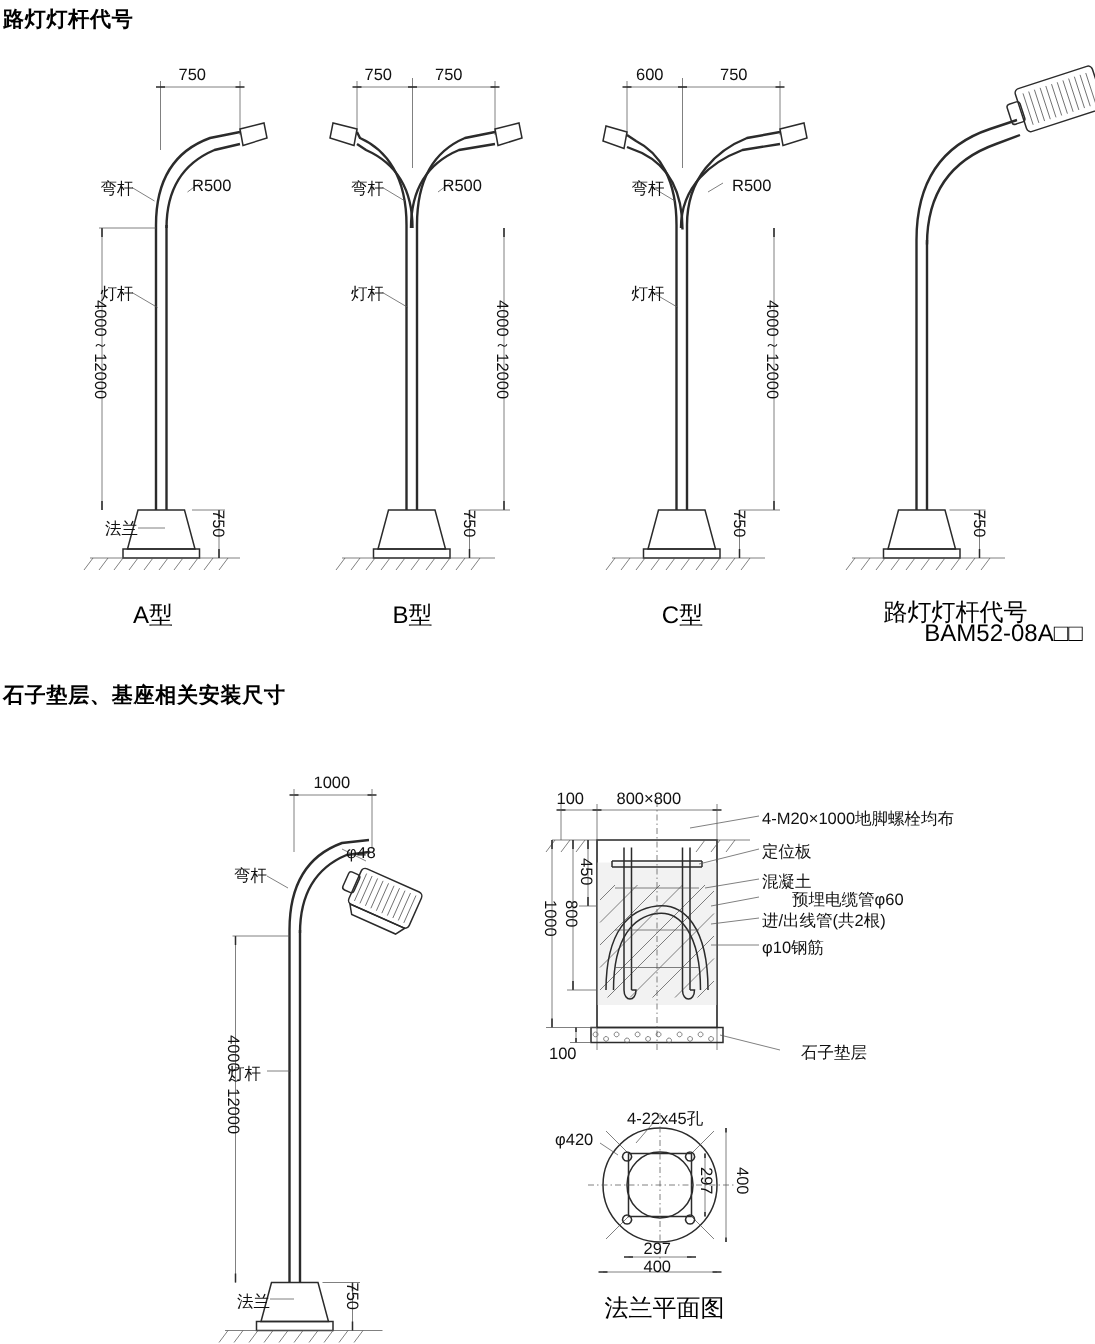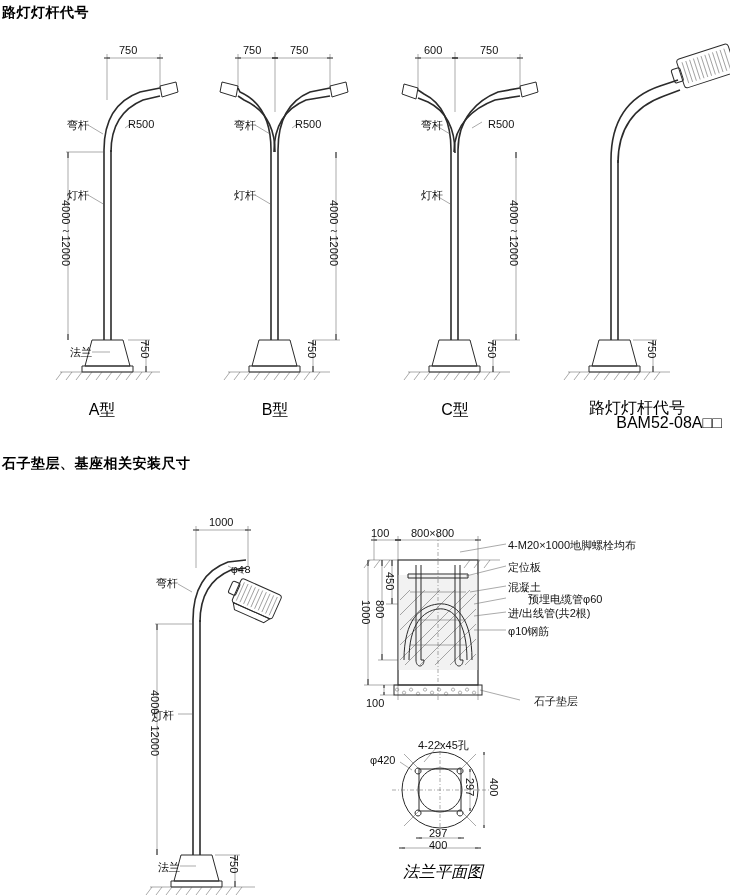--- a/index.html
+++ b/index.html
@@ -312,13 +312,13 @@
 <div class="lbl" style="left:508px;top:606px;">进/出线管(共2根)</div>
 <div class="lbl" style="left:508px;top:624px;">φ10钢筋</div>
 <div class="lbl" style="left:534px;top:694px;">石子垫层</div>
 
 <div class="lbl" style="left:418px;top:738px;text-align:center;">4-22x45孔</div>
 <div class="lbl" style="left:370px;top:754px;">φ420</div>
 <div class="lbl vert" style="left:464px;top:778px;">297</div>
 <div class="lbl vert" style="left:488px;top:778px;">400</div>
 <div class="lbl" style="left:429px;top:827px;">297</div>
 <div class="lbl" style="left:429px;top:839px;">400</div>
-<div class="cap" style="left:398px;top:862px;width:90px;font-style:italic;">法兰平面图</div>
+<div class="cap" style="left:398px;top:862px;width:90px;">法兰平面图</div>
 
 </body></html>

